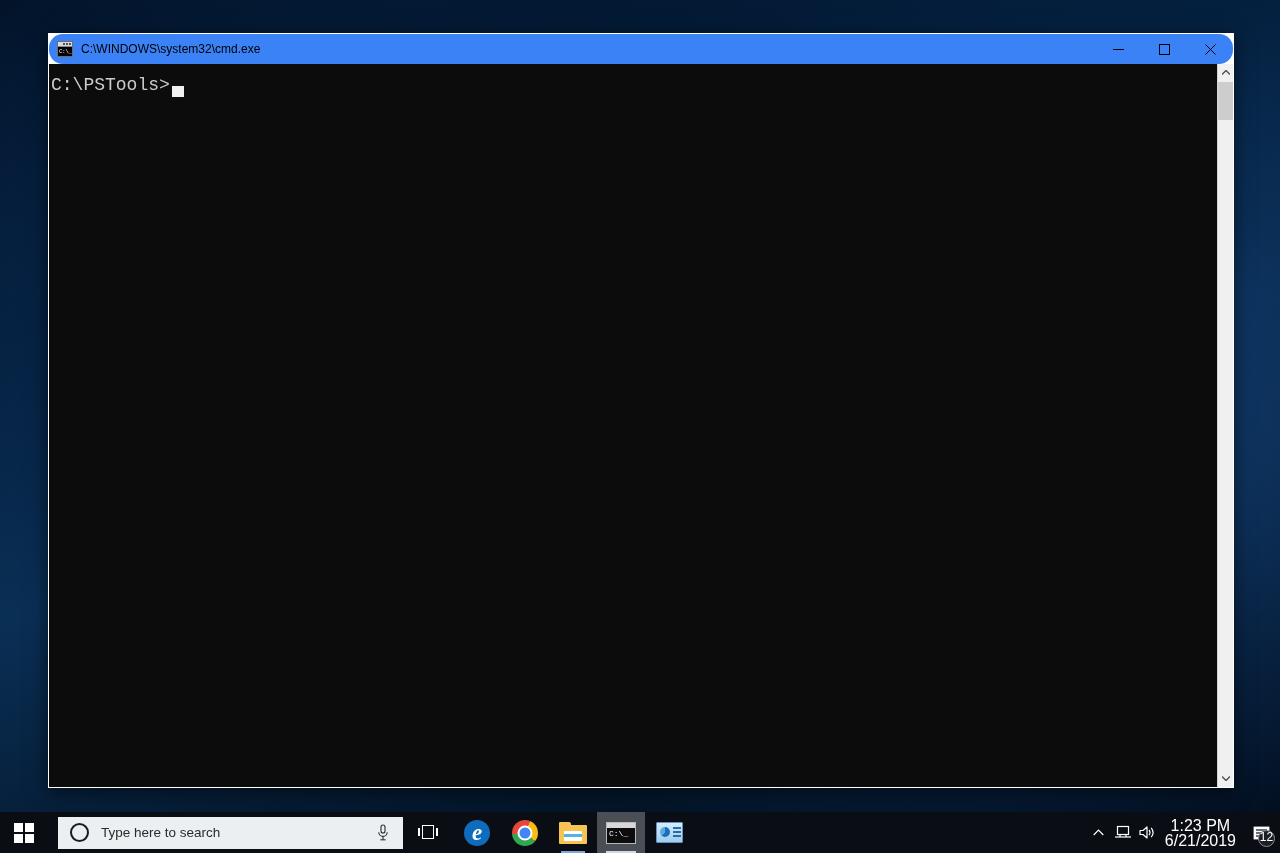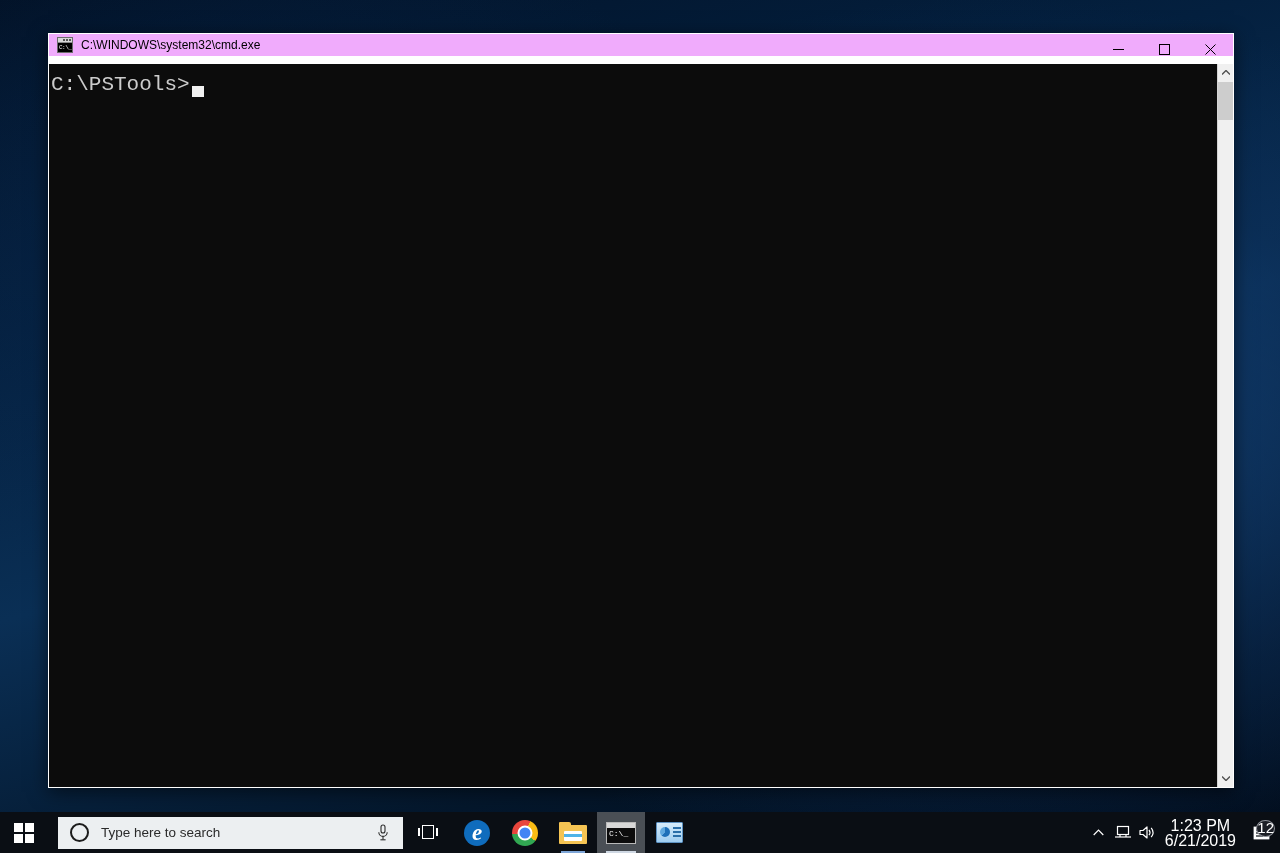--- a/index.html
+++ b/index.html
@@ -30,25 +30,26 @@
     top: 33px;
     width: 1186px;
     height: 755px;
     box-shadow: 0 4px 18px rgba(0,0,0,0.55);
     border: 1px solid #ffffff;
     box-sizing: border-box;
     background: #ffffff;
   }
 
   #title-bar {
-    height: 22px;
-    background: #f0abfc;
-    display: flex;
-    align-items: center;
-    position: relative;
+    height: 30px;
+    background: #3b82f6;
+    display: flex;
+    align-items: center;
+    position: relative;
+    border-radius: 14px;
   }
 
   #title-icon {
     width: 16px;
     height: 16px;
     margin-left: 8px;
     margin-right: 8px;
     flex: none;
     position: relative;
     background: #ffffff;
@@ -119,21 +120,21 @@
 
   #console-text-area {
     flex: 1 1 auto;
     padding: 8px 0 0 0;
     position: relative;
     overflow: hidden;
   }
 
   #prompt-line {
     font-family: "Liberation Mono", monospace;
-    font-size: 21px;
+    font-size: 18px;
     line-height: 26px;
     color: #cccccc;
     white-space: pre;
     padding-left: 2px;
     display: flex;
     align-items: flex-end;
   }
   #prompt-text { display: inline-block; }
   #cursor-block {
     display: inline-block;
@@ -422,28 +423,28 @@
     height: 41px;
     position: relative;
     display: flex;
     align-items: center;
     justify-content: center;
     flex: none;
   }
   #notif-badge {
     position: absolute;
     right: 1px;
-    bottom: 16px;
+    bottom: 6px;
     min-width: 15px;
     height: 15px;
     border-radius: 50%;
     background: #1c1f26;
     border: 1px solid #8d9097;
     color: #ffffff;
-    font-size: 15px;
+    font-size: 12px;
     line-height: 13px;
     text-align: center;
     font-family: "Liberation Sans", sans-serif;
   }
 </style>
 </head>
 <body>
 
 <div id="desktop">
 

